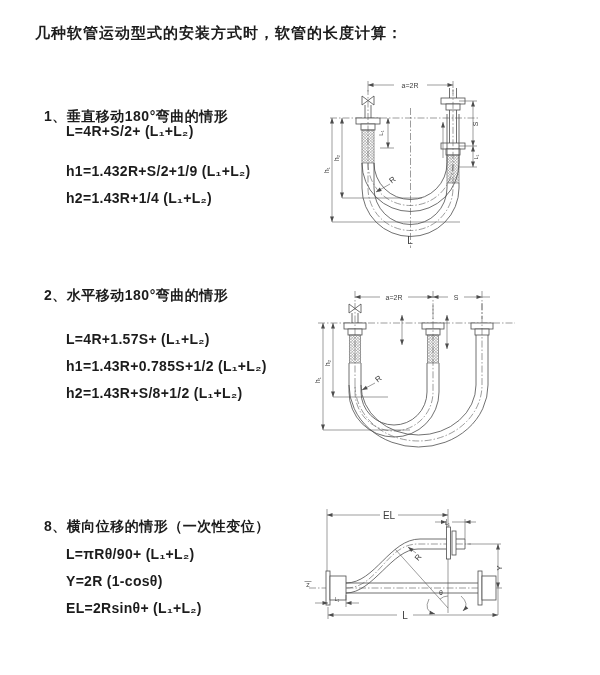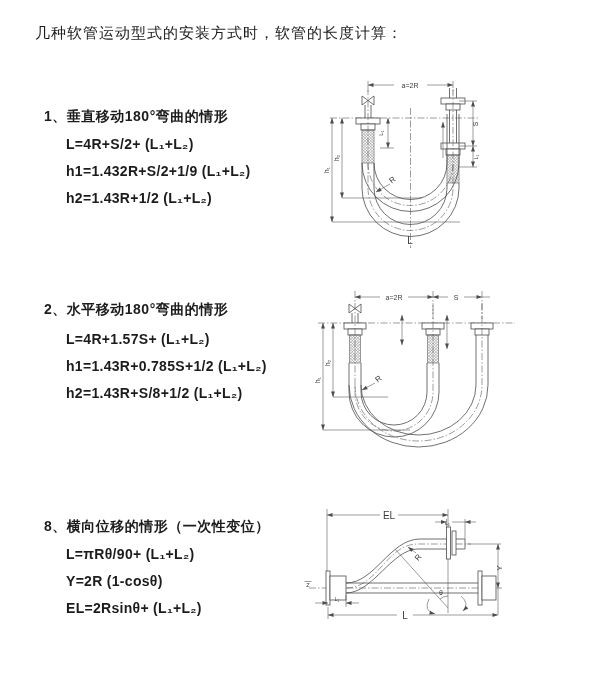--- a/index.html
+++ b/index.html
@@ -1,40 +1,40 @@
 <!DOCTYPE html>
 <html><head>
 <meta charset="utf-8">
 <style>
   html,body{margin:0;padding:0;background:#fff;}
   .page{position:relative;width:600px;height:675px;background:#ffffff;overflow:hidden;
         font-family:"Liberation Sans","DejaVu Sans",sans-serif;color:#1c1c1c;}
-  .title{position:absolute;left:35px;top:24px;font-size:15px;font-weight:normal;letter-spacing:1px;text-align:center;}
+  .title{position:absolute;left:35px;top:24px;font-size:15px;font-weight:bold;letter-spacing:1px;text-align:center;}
   .sec-heading{position:absolute;left:44px;font-size:14px;font-weight:bold;letter-spacing:0.5px;}
   .formula{position:absolute;left:66px;font-size:14px;font-weight:bold;letter-spacing:0.3px;}
   svg{position:absolute;overflow:visible;}
   svg text{fill:#3c3c3c;font-family:"Liberation Sans","DejaVu Sans",sans-serif;}
   .ln{stroke:#4d4d4d;stroke-width:0.8;fill:none;}
   .thin{stroke:#5a5a5a;stroke-width:0.6;fill:none;}
   .dd{stroke:#5a5a5a;stroke-width:0.6;fill:none;stroke-dasharray:7 2 1.5 2;}
   .fit{stroke:#4d4d4d;stroke-width:0.8;fill:#ffffff;}
 </style>
 </head>
 <body>
 
 <div class="page">
 
   <div class="title">几种软管运动型式的安装方式时，软管的长度计算：</div>
 
   <div class="sec-heading" style="top:108px;">1、垂直移动180°弯曲的情形</div>
-  <div class="formula" style="top:136px;">L=4R+S/2+ (L₁+L₂)</div>
+  <div class="formula" style="top:123px;">L=4R+S/2+ (L₁+L₂)</div>
   <div class="formula" style="top:163px;">h1=1.432R+S/2+1/9 (L₁+L₂)</div>
-  <div class="formula" style="top:190px;">h2=1.43R+1/2 (L₁+L₂)</div>
-
-  <div class="sec-heading" style="top:301px;">2、水平移动180°弯曲的情形</div>
+  <div class="formula" style="top:190px;">h2=1.43R+1/4 (L₁+L₂)</div>
+
+  <div class="sec-heading" style="top:287px;">2、水平移动180°弯曲的情形</div>
   <div class="formula" style="top:331px;">L=4R+1.57S+ (L₁+L₂)</div>
   <div class="formula" style="top:358px;">h1=1.43R+0.785S+1/2 (L₁+L₂)</div>
   <div class="formula" style="top:385px;">h2=1.43R+S/8+1/2 (L₁+L₂)</div>
 
   <div class="sec-heading" style="top:518px;">8、横向位移的情形（一次性变位）</div>
   <div class="formula" style="top:546px;">L=πRθ/90+ (L₁+L₂)</div>
   <div class="formula" style="top:573px;">Y=2R (1-cosθ)</div>
   <div class="formula" style="top:600px;">EL=2Rsinθ+ (L₁+L₂)</div>
 
   <svg style="left:310px;top:70px;" width="280" height="195" viewBox="0 0 280 195">

